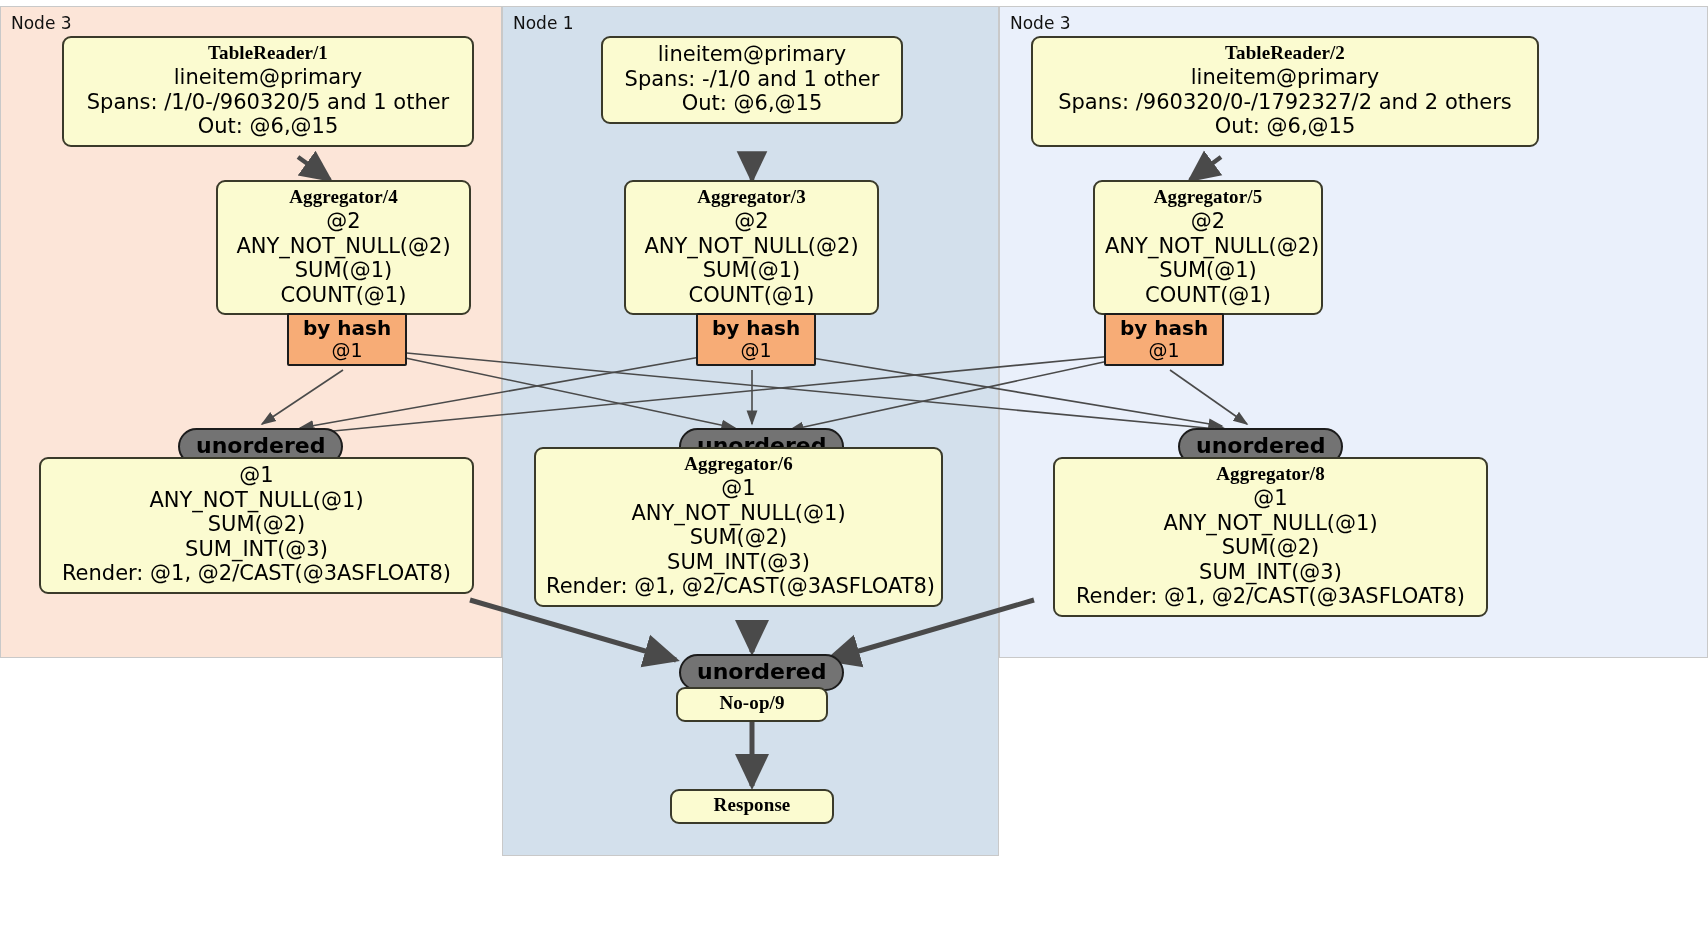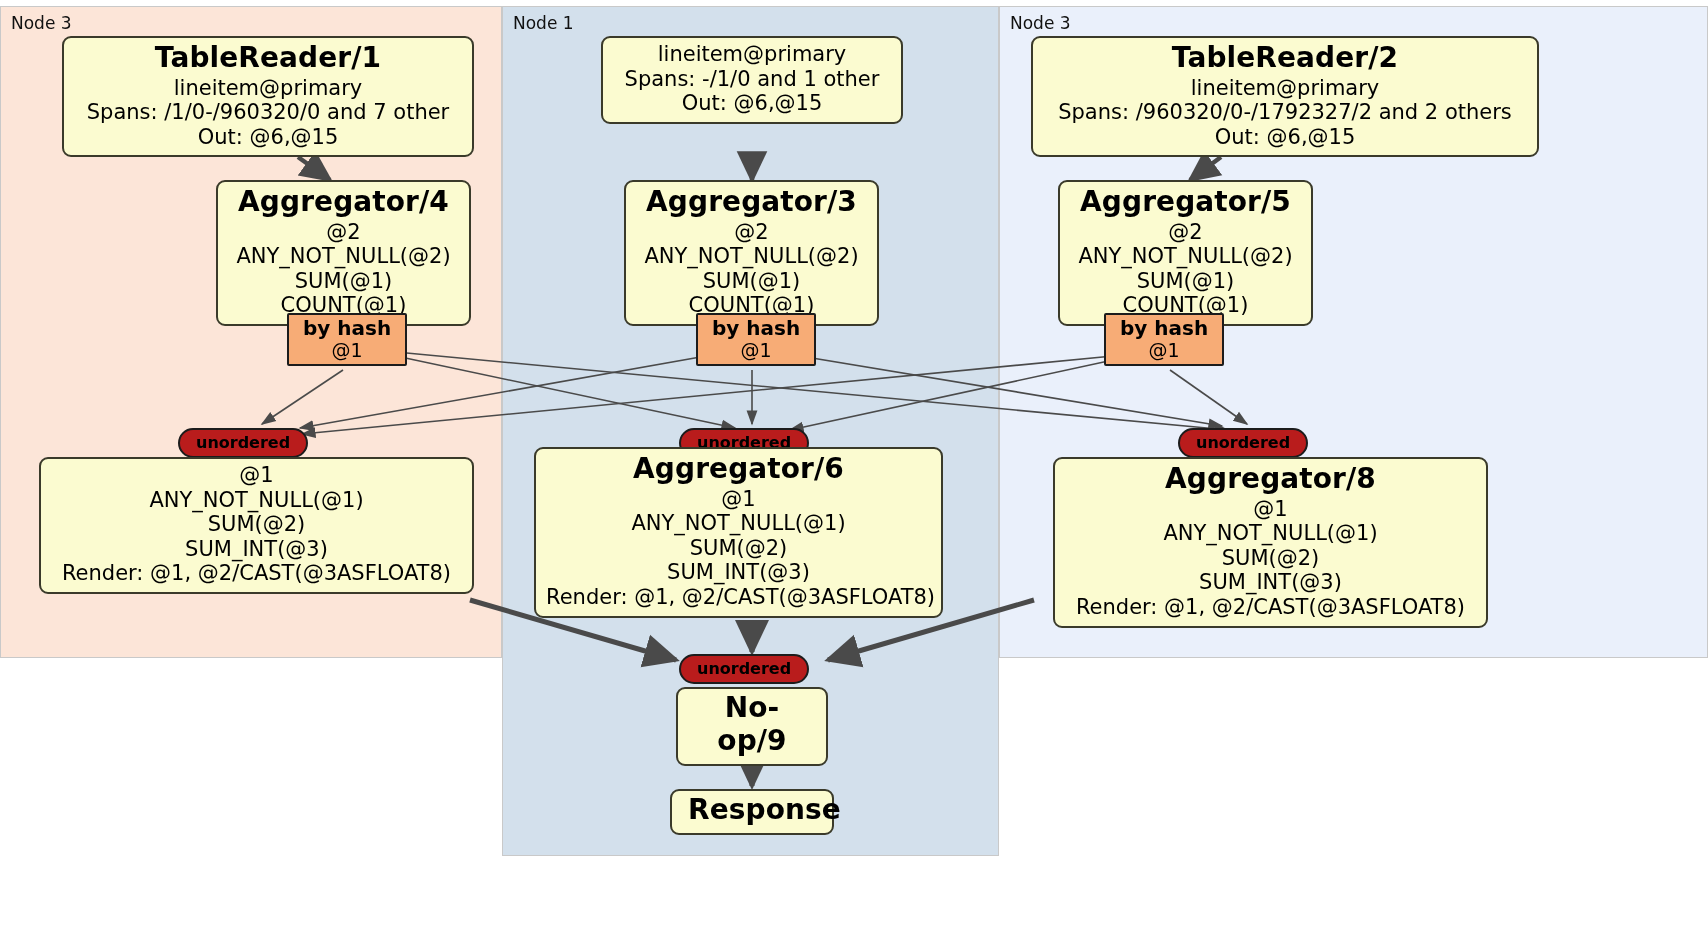--- a/index.html
+++ b/index.html
@@ -46,24 +46,25 @@
     background: #fbfbd0;
     border: 2px solid #3a3a2a;
     border-radius: 9px;
     text-align: center;
     padding: 4px 10px 6px 10px;
     line-height: 1.17;
     color: #000000;
   }
   .proc .title {
     font-weight: bold;
-    font-size: 28px;
+    font-size: 19px;
     letter-spacing: 0.1px;
     display: block;
     margin-bottom: 1px;
+    font-family: Liberation Serif, serif;
   }
   .proc .line {
     display: block;
     font-size: 21px;
     white-space: nowrap;
   }
   .proc.compact {
     padding: 3px 16px 5px 16px;
   }
   
@@ -84,25 +85,25 @@
   .badge.hash .bl {
     display: block;
     font-weight: bold;
     font-size: 20px;
   }
   .badge.hash .sl {
     display: block;
     font-size: 19px;
   }
   .badge.unordered {
-    background: #b91c1c;
+    background: #737373;
     border-radius: 22px;
     padding: 4px 16px 5px 16px;
     font-weight: bold;
-    font-size: 16px;
+    font-size: 22px;
   }
 </style>
 </head>
 <body>
 
 <div id="stage">
 
   <div class="region" style="left:0px; top:6px; width:502px; height:652px; background:#fce5d8;">
     <span class="region-label">Node 3</span>
   </div>
@@ -147,21 +148,21 @@
     <path d="M470,600 L676,660" stroke="#4a4a4a" stroke-width="5" fill="none" marker-end="url(#ah-big)"></path>
     <path d="M752,628 L752,652" stroke="#4a4a4a" stroke-width="5" fill="none" marker-end="url(#ah-big)"></path>
     <path d="M1034,600 L828,660" stroke="#4a4a4a" stroke-width="5" fill="none" marker-end="url(#ah-big)"></path>
 
     <path d="M752,722 L752,786" stroke="#4a4a4a" stroke-width="5" fill="none" marker-end="url(#ah-big)"></path>
   </svg>
 
   <div class="proc" style="left:62px; top:36px; width:412px;">
     <span class="title">TableReader/1</span>
     <span class="line">lineitem@primary</span>
-    <span class="line">Spans: /1/0-/960320/0 and 7 other</span>
+    <span class="line">Spans: /1/0-/960320/5 and 1 other</span>
     <span class="line">Out: @6,@15</span>
   </div>
 
   <div class="proc" style="left:601px; top:36px; width:302px;">
     <span class="line">lineitem@primary</span>
     <span class="line">Spans: -/1/0 and 1 other</span>
     <span class="line">Out: @6,@15</span>
   </div>
 
   <div class="proc" style="left:1031px; top:36px; width:508px;">
@@ -180,21 +181,21 @@
   </div>
 
   <div class="proc" style="left:624px; top:180px; width:255px;">
     <span class="title">Aggregator/3</span>
     <span class="line">@2</span>
     <span class="line">ANY_NOT_NULL(@2)</span>
     <span class="line">SUM(@1)</span>
     <span class="line">COUNT(@1)</span>
   </div>
 
-  <div class="proc" style="left:1058px; top:180px; width:255px;">
+  <div class="proc" style="left:1093px; top:180px; width:230px;">
     <span class="title">Aggregator/5</span>
     <span class="line">@2</span>
     <span class="line">ANY_NOT_NULL(@2)</span>
     <span class="line">SUM(@1)</span>
     <span class="line">COUNT(@1)</span>
   </div>
 
   <div class="badge hash" style="left:287px; top:313px;">
     <span class="bl">by hash</span>
     <span class="sl">@1</span>

